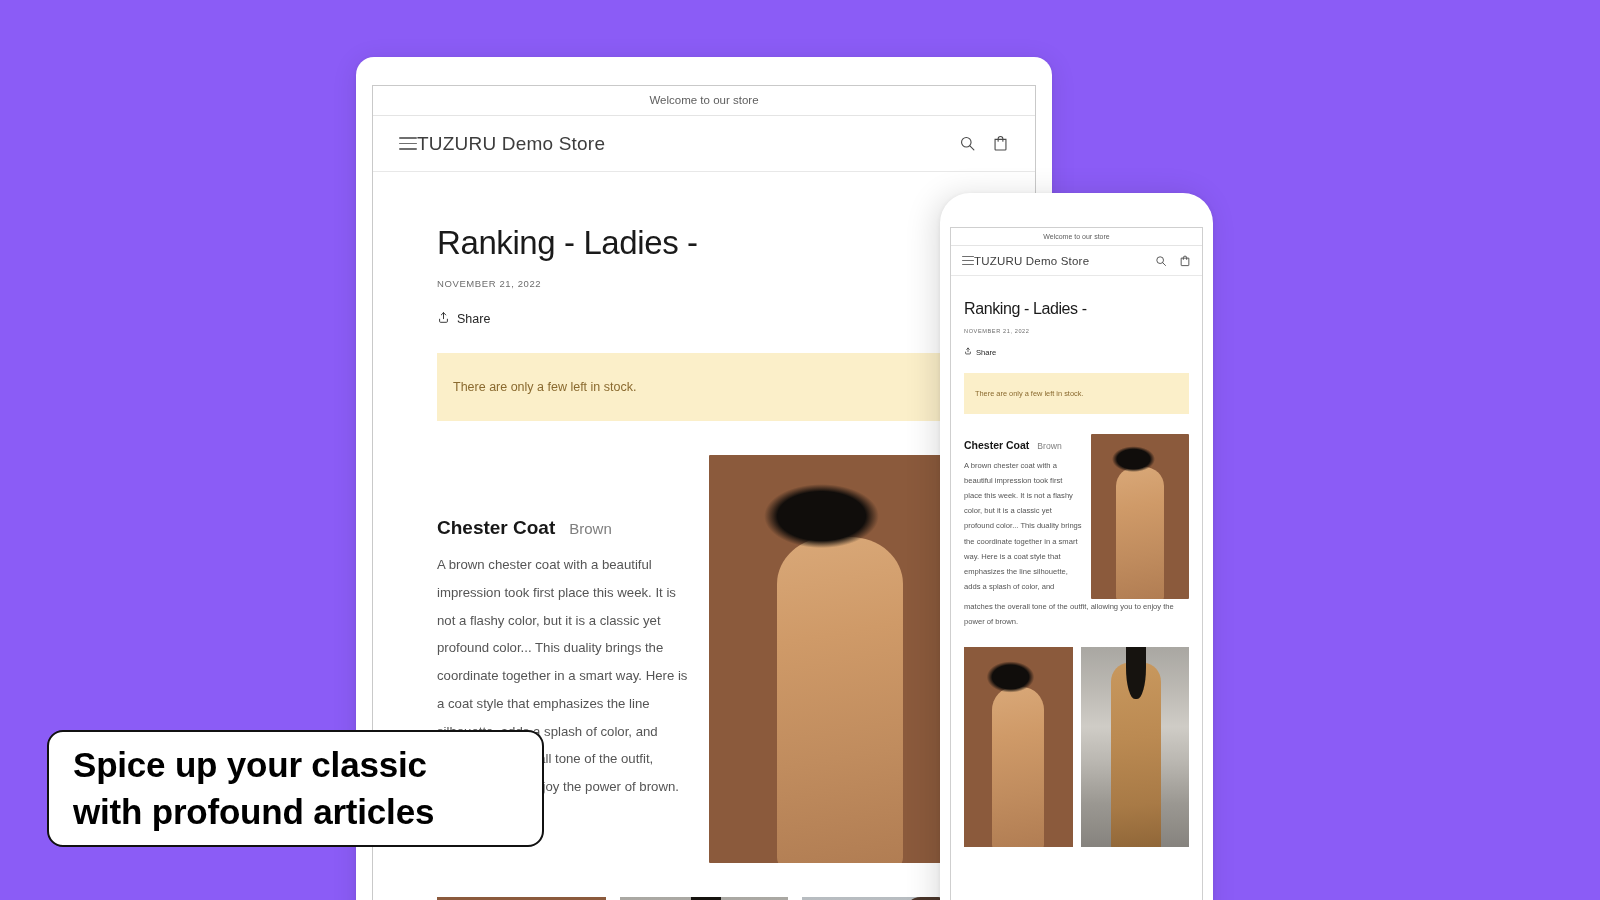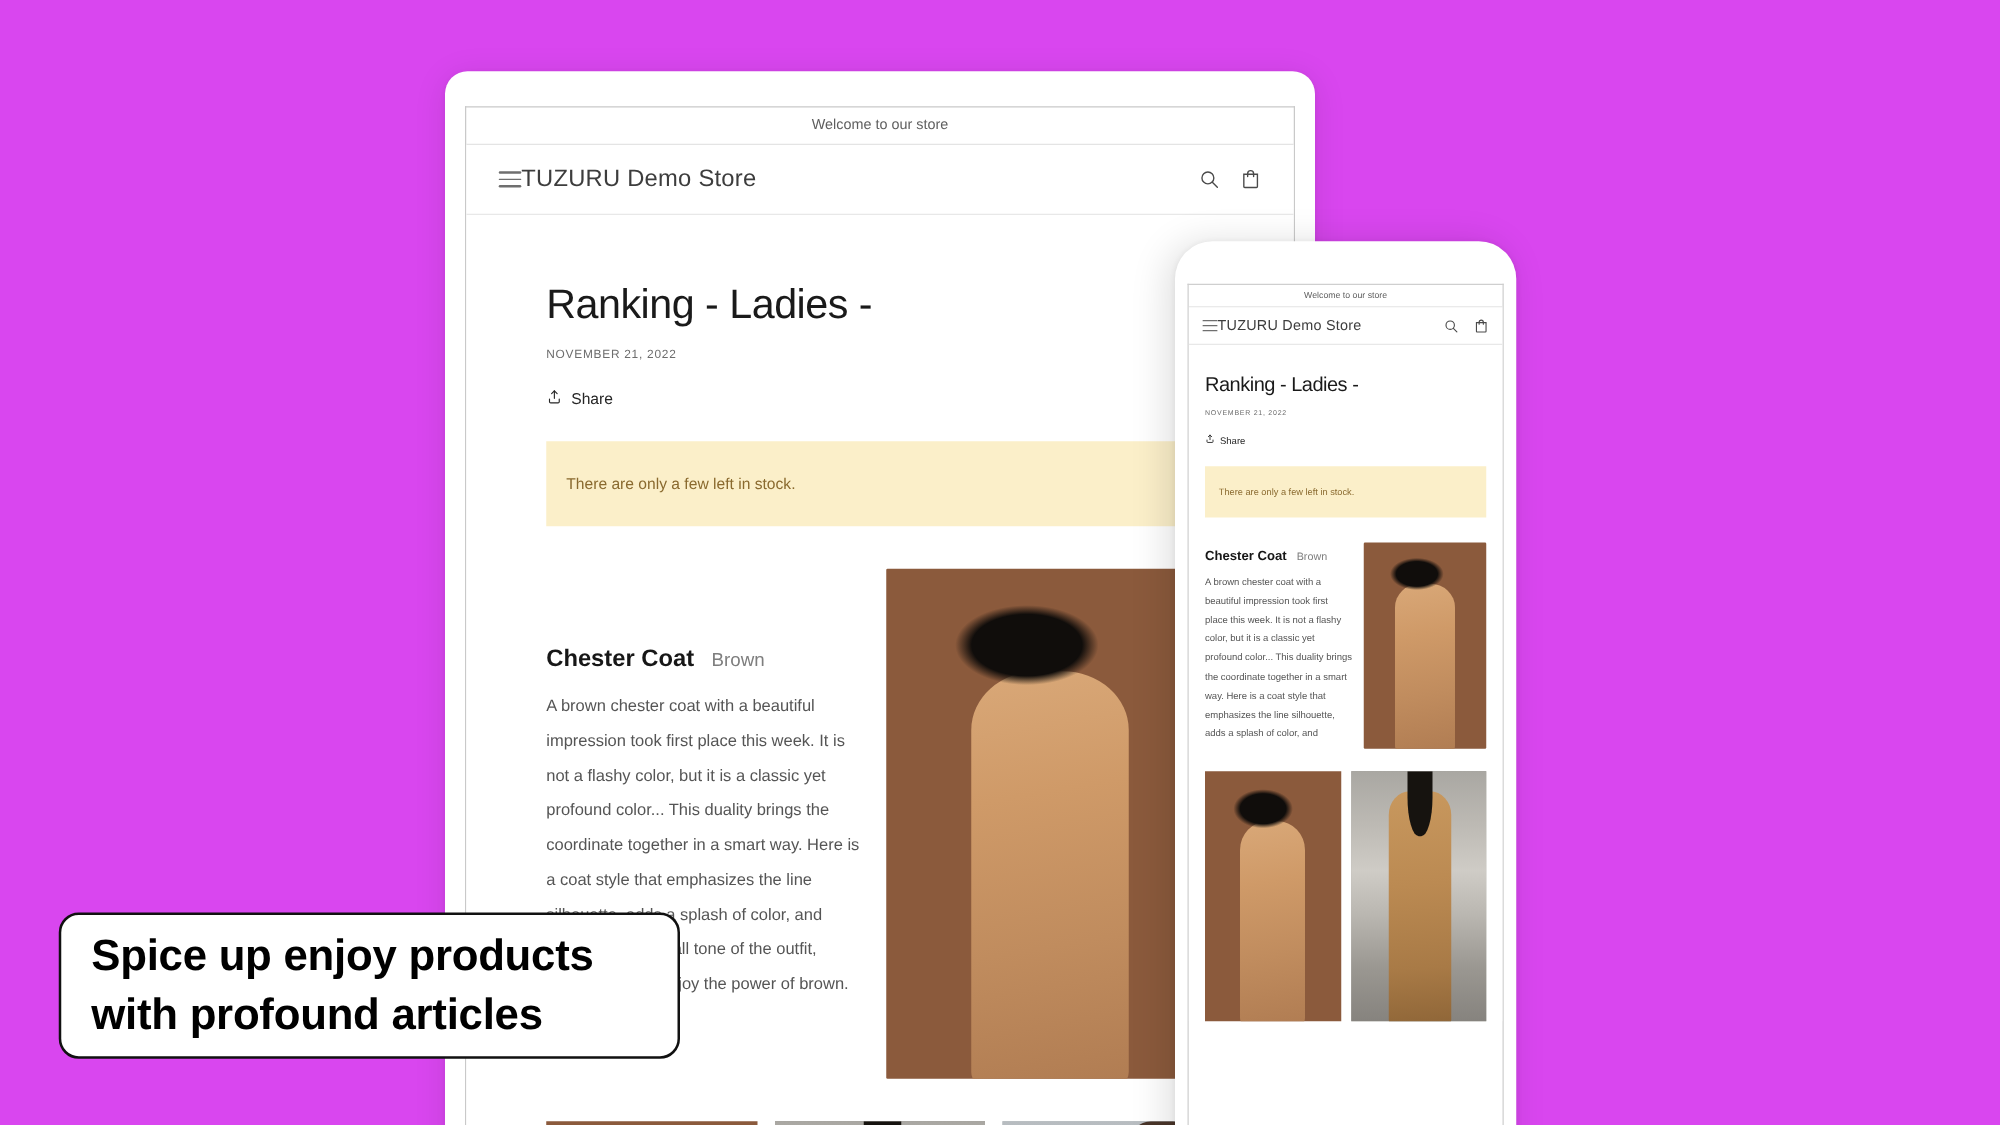--- a/index.html
+++ b/index.html
@@ -9,21 +9,21 @@
     height: 900px;
     overflow: hidden;
     background: #f6f5f3;
     font-family: "Liberation Sans", sans-serif;
   }
 
   #stage {
     position: relative;
     width: 1600px;
     height: 900px;
-    background: #d946ef;
+    background: #8b5cf6;
   }
 
   
   .tablet-frame {
     position: absolute;
     left: 356px;
     top: 57px;
     width: 696px;
     height: 900px;
     background: #ffffff;
@@ -453,30 +453,31 @@
         <div class="product-block">
           <div class="product-text">
             <div class="product-name-row">
               <span class="product-name">Chester Coat</span>
               <span class="product-color">Brown</span>
             </div>
             <p class="product-desc">A brown chester coat with a beautiful impression took first place this week. It is not a flashy color, but it is a classic yet profound color... This duality brings the coordinate together in a smart way. Here is a coat style that emphasizes the line silhouette, adds a splash of color, and</p>
           </div>
           <div class="hero-photo photo-a"></div>
         </div>
+        <p class="product-desc-tail">matches the overall tone of the outfit, allowing you to enjoy the power of brown.</p>
 
         <div class="thumb-strip">
           <div class="thumb photo-a"></div>
           <div class="thumb photo-b"></div>
         </div>
       </div>
 
     </div>
   </div>
 
   <div class="callout">
     <div class="callout-text">
-      <span>Spice up enjoy products</span><br>
+      <span>Spice up your classic</span><br>
       <span>with profound articles</span>
     </div>
   </div>
 
 </div>
 
 </body></html>

